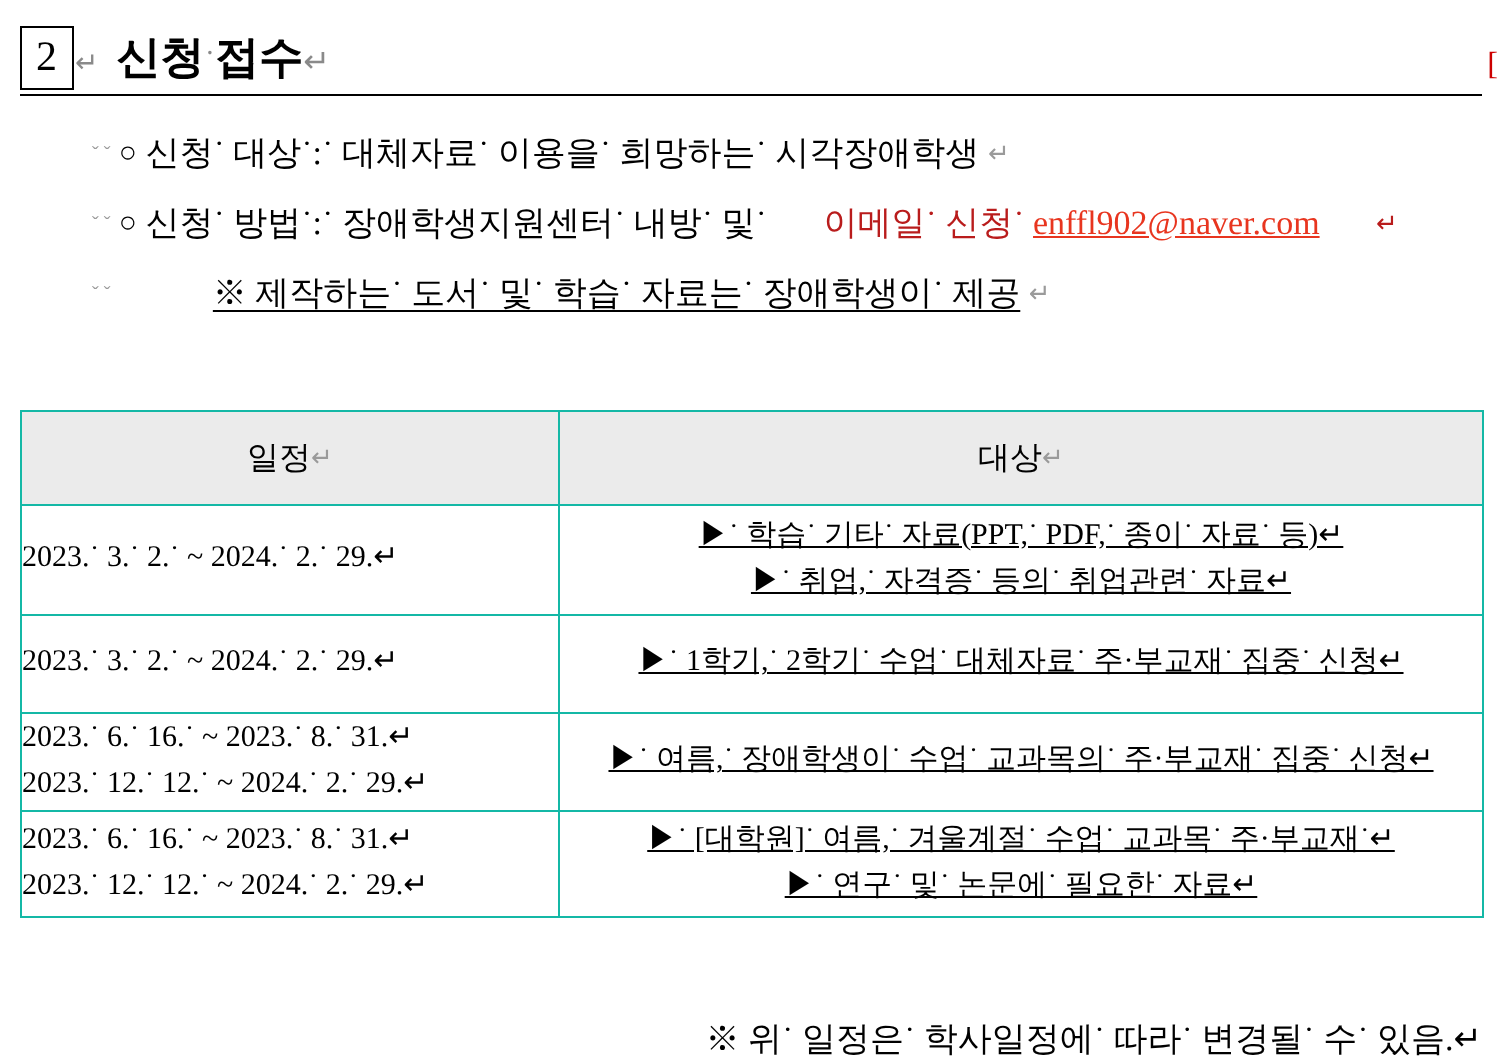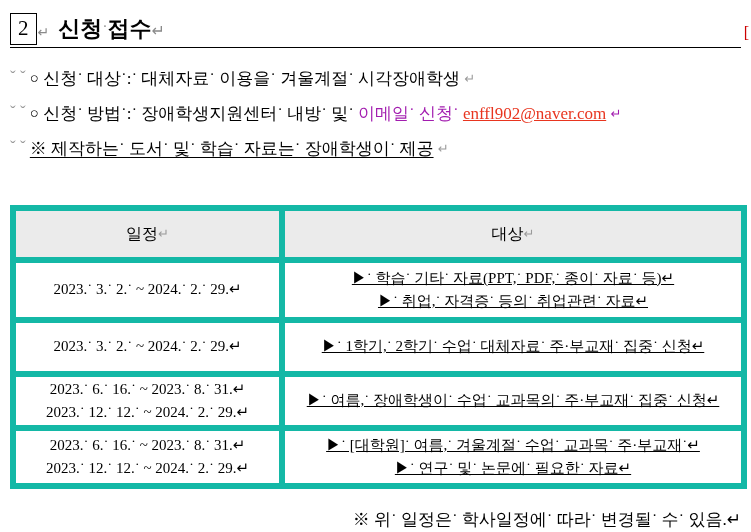--- a/index.html
+++ b/index.html
@@ -77,73 +77,75 @@
   
   .line {
     position: absolute;
     left: 10px;
     font-size: 17px;
     white-space: nowrap;
     line-height: 1;
   }
   .mark {
     color: #9a9a9a;
-    font-size: 17px;
+    font-size: 10px;
     vertical-align: 2px;
+    margin-left: 36px;
   }
   .pilcrow {
     color: #9a9a9a;
     font-size: 13px;
     vertical-align: 1px;
   }
   .circle {
     font-size: 15px;
     vertical-align: 1px;
   }
   .red {
-    color: #a21caf;
+    color: #b91c1c;
+    margin-left: 24px;
   }
   .email {
     color: #e8351f;
     font-family: "Liberation Serif", serif;
     text-decoration: underline;
   }
   .underline-note {
     text-decoration: underline;
     text-underline-offset: 3px;
+    margin-left: 47px;
   }
 
   
   .table {
     position: absolute;
     left: 10px;
     top: 205px;
     width: 731px;
     border-collapse: collapse;
     table-layout: fixed;
   }
   .table td, .table th {
-    border: 6px solid #14b8a6;
+    border: 1px solid #14b8a6;
     font-size: 15px;
     padding: 0;
     vertical-align: middle;
     margin-left: 20px;
   }
   .table thead th {
     background: #ebebeb;
     height: 46px;
     font-weight: normal;
     font-size: 16px;
     text-align: center;
   }
   .col-date { width: 269px; }
   .col-target { width: 462px; }
 
   .cell-date {
-    text-align: center;
     font-size: 15px;
     padding: 4px 4px;
     line-height: 1.55;
   }
   .cell-target {
     text-align: center;
     font-size: 15px;
     padding: 6px 6px 6px 10px;
     line-height: 1.55;
     text-decoration: underline;
@@ -170,21 +172,21 @@
     <span class="heading-num">2</span>
     <span class="heading-pilcrow">↵</span>
     <span class="heading-title"><span>신청</span><span class="dot">˙</span><span>접수</span><span class="dot">↵</span></span>
   </div>
   <div class="heading-rule"></div>
   <div class="right-bracket">[</div>
 
   <div class="line" style="top:68px;">
     <span class="mark">ˇ ˇ</span>
     <span class="circle">○</span>
-    <span>신청˙ 대상˙:˙ 대체자료˙ 이용을˙ 겨울계절˙ 시각장애학생</span>
+    <span>신청˙ 대상˙:˙ 대체자료˙ 이용을˙ 희망하는˙ 시각장애학생</span>
     <span class="pilcrow">↵</span>
   </div>
 
   <div class="line" style="top:103px;">
     <span class="mark">ˇ ˇ</span>
     <span class="circle">○</span>
     <span>신청˙ 방법˙:˙ 장애학생지원센터˙ 내방˙ 및˙ </span>
     <span class="red">이메일˙ 신청˙ </span>
     <span class="email">enffl902@naver.com</span>
     <span class="pilcrow red">↵</span>

